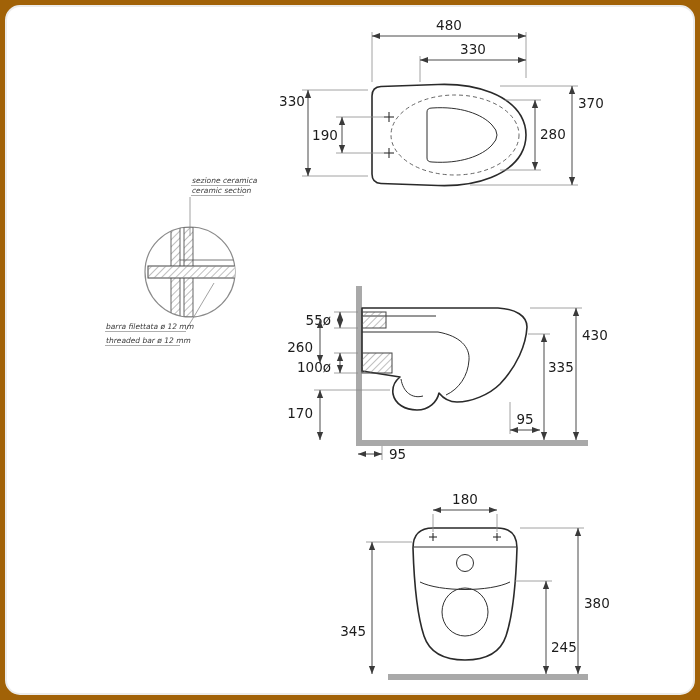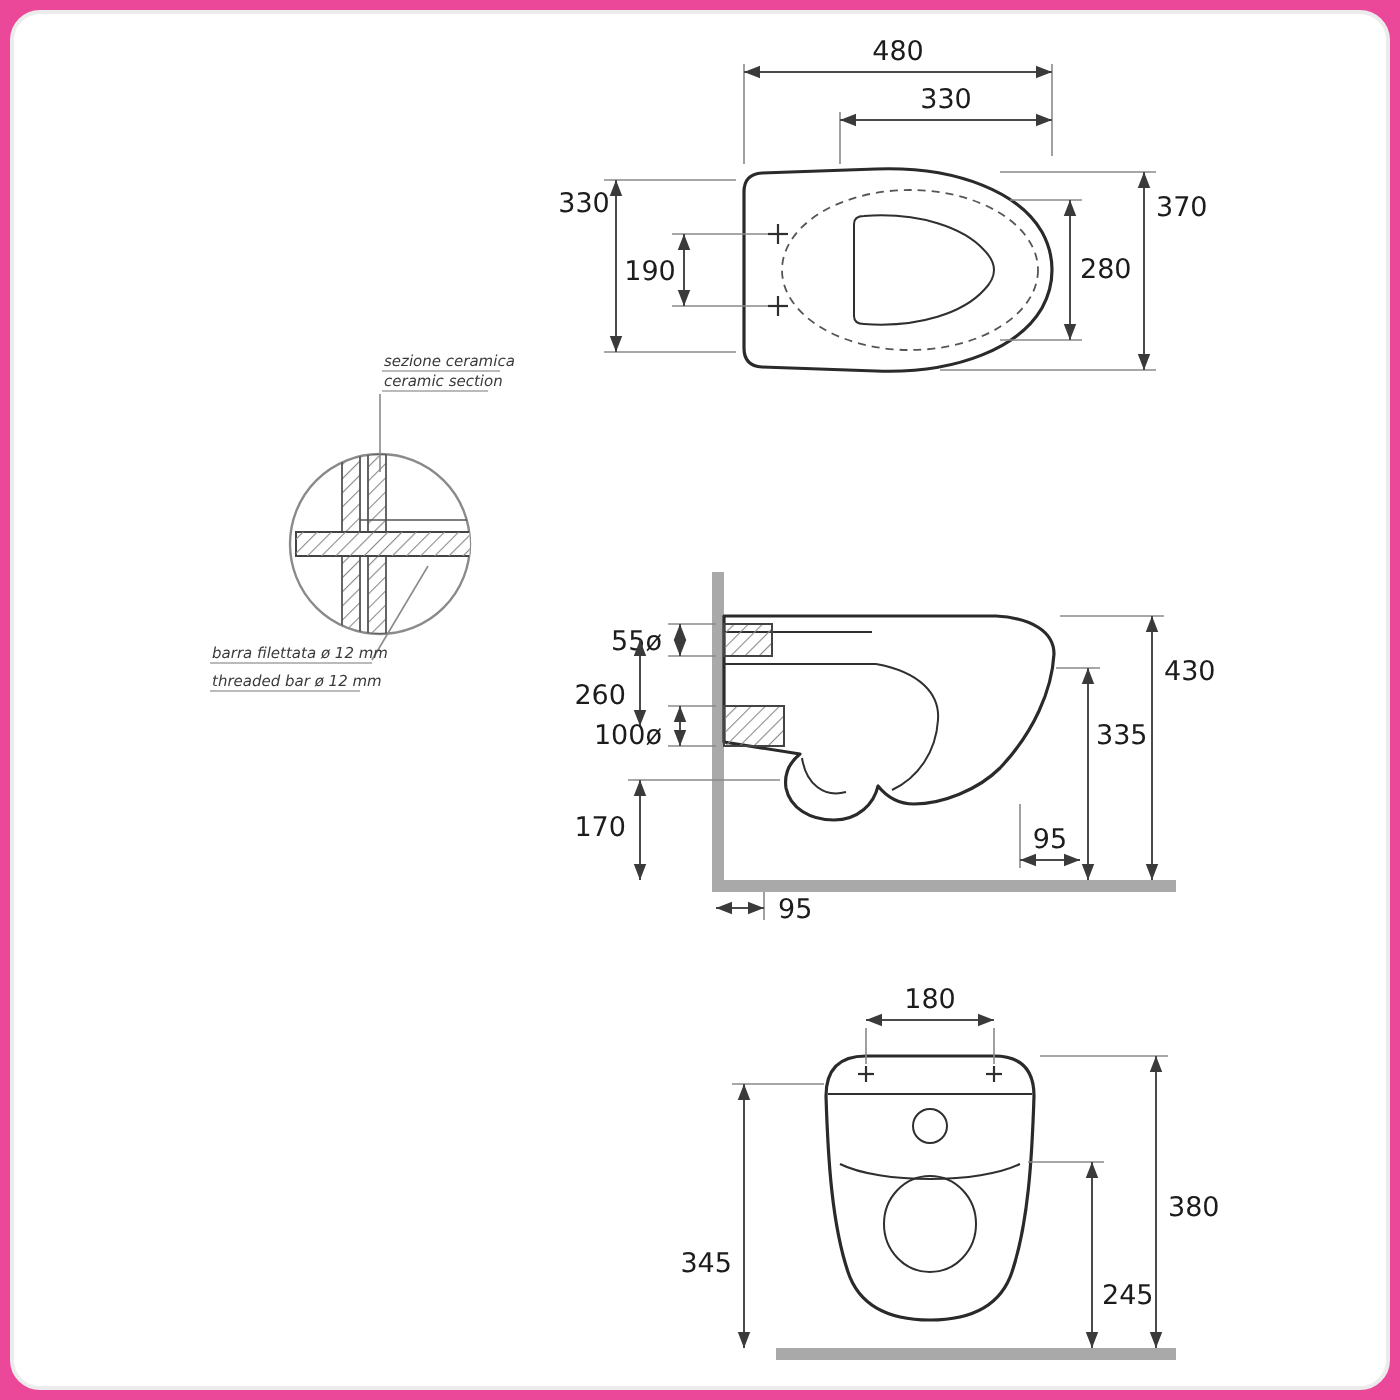--- a/index.html
+++ b/index.html
@@ -1,17 +1,17 @@
 <!DOCTYPE html>
 <html><head>
 <meta charset="utf-8">
 <style>
   html,body{margin:0;padding:0;background:#fff;}
   .stage{
-    width:700px;height:700px;position:relative;background:#ec4899;
+    width:700px;height:700px;position:relative;background:#a16207;
     font-family:"DejaVu Sans",sans-serif;overflow:hidden;
   }
   svg{display:block;}
   .dim{font:13.5px "DejaVu Sans",sans-serif;fill:#1c1c1c;}
   .lbl-small{font:italic 7.5px "DejaVu Sans",sans-serif;fill:#3a3a3a;}
   .outline{fill:#ffffff;stroke:#2a2a2a;stroke-width:1.6;stroke-linejoin:round;}
   .inner{fill:none;stroke:#2f2f2f;stroke-width:1;}
   .dimline{stroke:#4a4a4a;stroke-width:1;fill:none;}
   .extline{stroke:#8a8a8a;stroke-width:0.8;fill:none;}
   .cross{stroke:#2f2f2f;stroke-width:1.1;}

